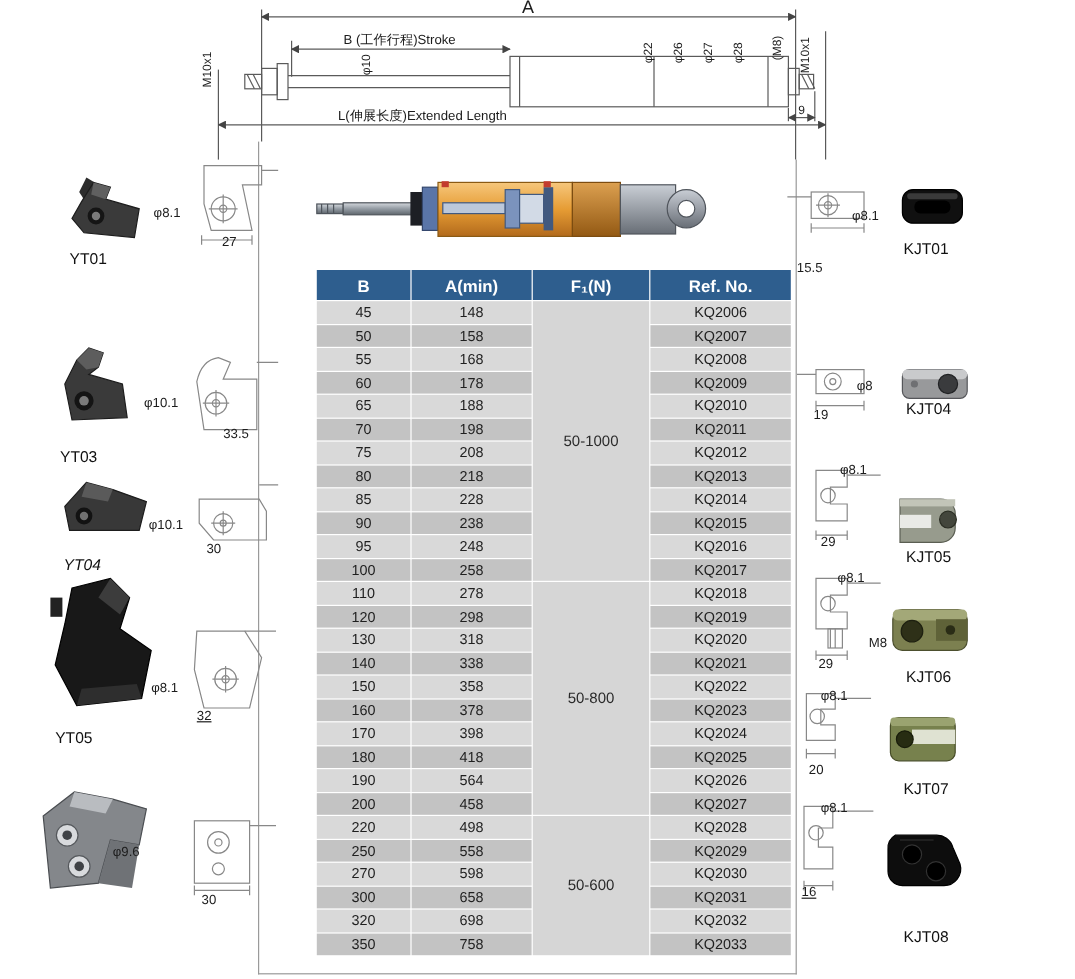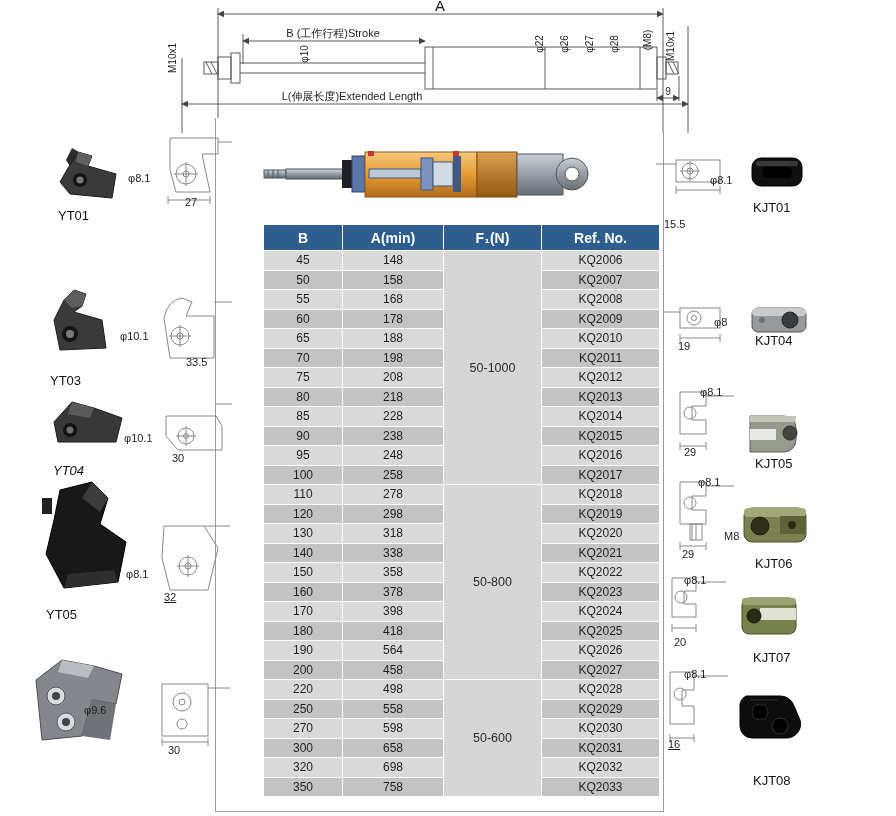--- a/index.html
+++ b/index.html
@@ -374,21 +374,21 @@
   <svg class="abs" style="left:150px; top:676px;" width="80" height="72" viewBox="0 0 80 72" fill="none" stroke="#888">
     <rect x="12" y="8" width="46" height="52"></rect>
     <circle cx="32" cy="26" r="9"></circle>
     <circle cx="32" cy="26" r="3"></circle>
     <circle cx="32" cy="48" r="5"></circle>
     <line x1="58" y1="12" x2="80" y2="12"></line>
     <line x1="12" y1="66" x2="58" y2="66"></line>
     <line x1="12" y1="62" x2="12" y2="70"></line>
     <line x1="58" y1="62" x2="58" y2="70"></line>
   </svg>
-  <span class="dim" style="left:84px; top:704px;">φ9.6</span>
+  <span class="dim" style="left:94px; top:704px;">φ9.6</span>
   <span class="dim" style="left:168px; top:744px;">30</span>
 
   <svg class="abs" style="left:656px; top:154px;" width="86" height="48" viewBox="0 0 86 48" fill="none" stroke="#888">
     <rect x="20" y="6" width="44" height="22"></rect>
     <circle cx="34" cy="17" r="8"></circle>
     <circle cx="34" cy="17" r="3"></circle>
     <line x1="24" y1="17" x2="44" y2="17"></line>
     <line x1="34" y1="7" x2="34" y2="27"></line>
     <line x1="0" y1="10" x2="20" y2="10"></line>
     <line x1="20" y1="36" x2="64" y2="36"></line>

